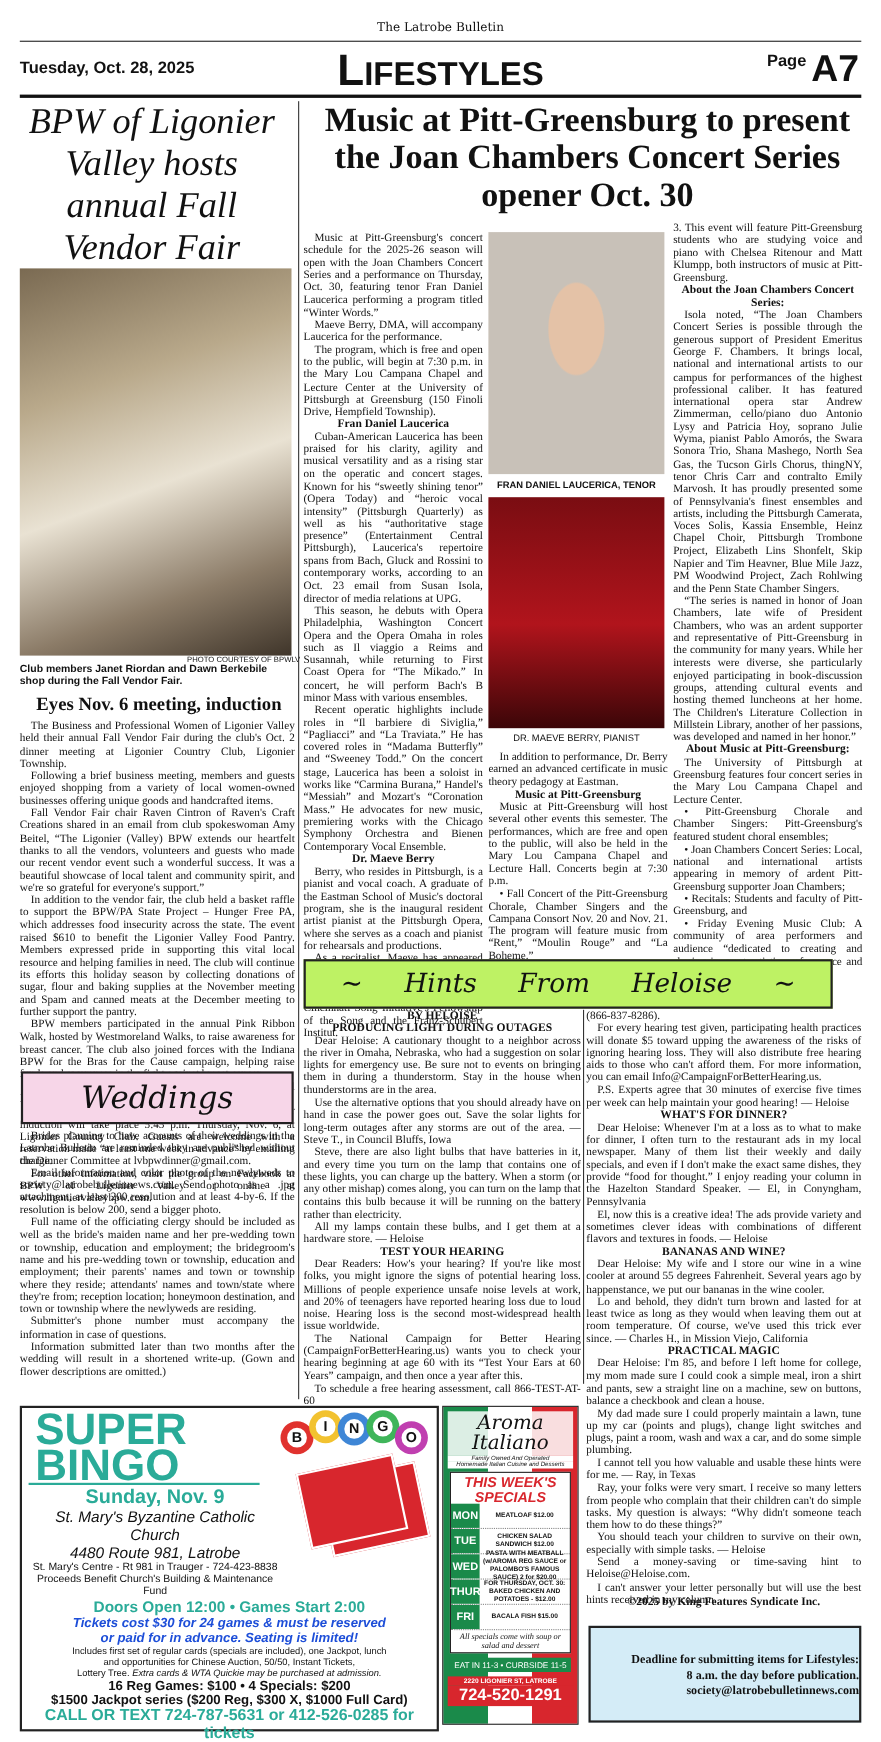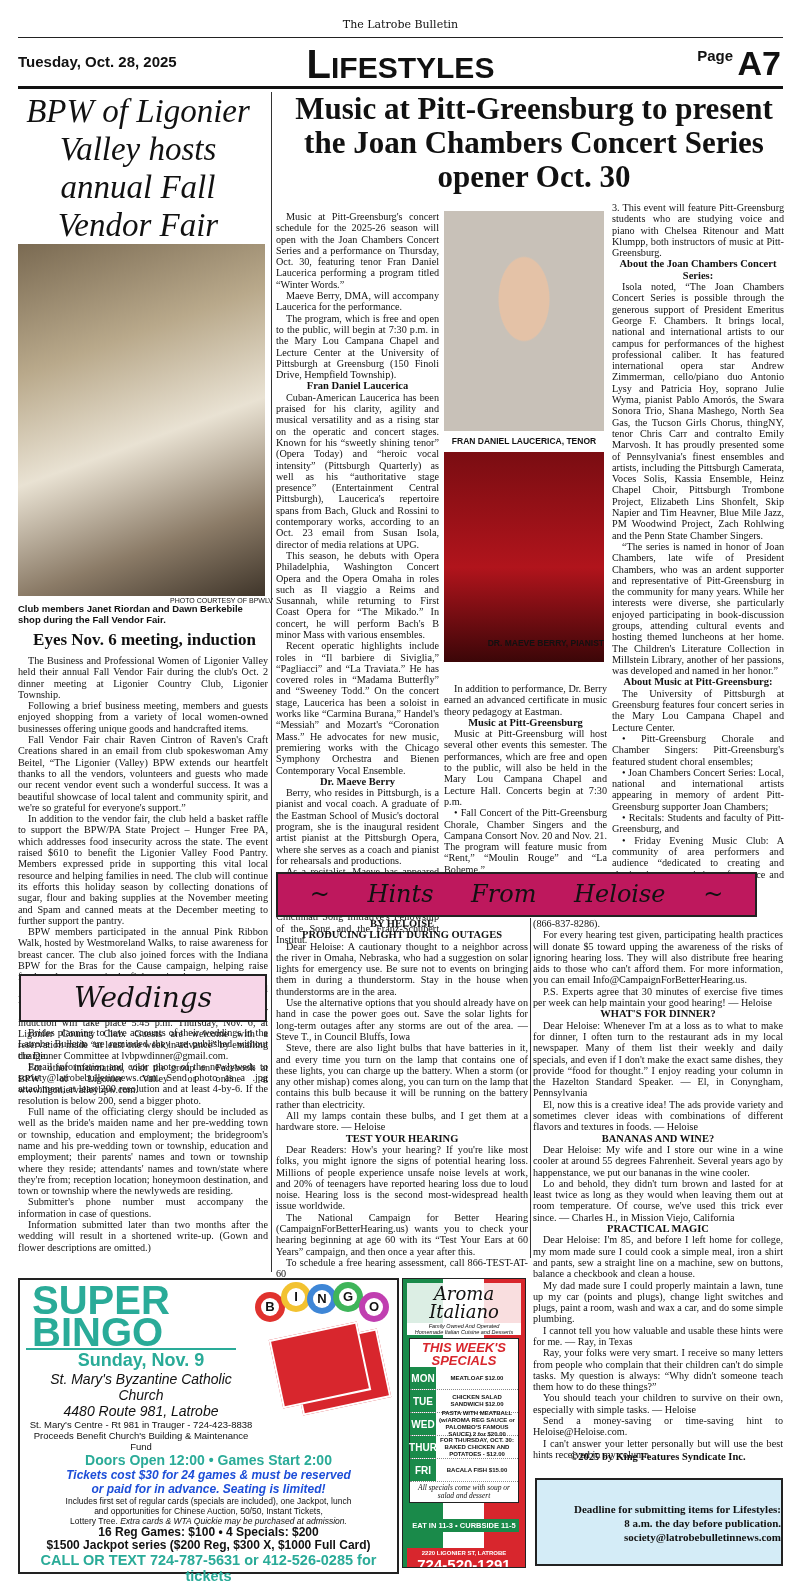--- a/index.html
+++ b/index.html
@@ -25,24 +25,24 @@
 .caption1{left:18px;top:604px;width:250px;font-family:"Liberation Sans",sans-serif;font-weight:bold;font-size:9.5px;line-height:10.5px}
 .eyes{left:22px;top:630px;width:245px;font-size:17px;font-weight:bold;text-align:center}
 .bpw-body{left:18px;top:655px;width:250px}
 .weddings-box{left:19px;top:974px;width:248px;height:48px;background:#f7d6e8;border:2px solid #222;text-align:center;font-family:"DejaVu Serif",serif;font-style:italic;font-size:28px;line-height:44px}
 .wed-body{left:18px;top:1027px;width:250px}
 .music-head{left:285px;top:92px;width:498px;text-align:center;font-weight:bold;font-size:31px;line-height:34px}
 .m-col1{left:276px;top:211px;width:163px}
 .photo2{left:444px;top:211px;width:160px;height:220px;background:radial-gradient(ellipse at 50% 40%,#e4c2a7 0 22%,#c8c1b8 23% 100%)}
 .cap2{left:444px;top:436px;width:160px;text-align:center;font-family:"Liberation Sans",sans-serif;font-weight:bold;font-size:8.5px}
 .photo3{left:444px;top:452px;width:160px;height:210px;background:linear-gradient(180deg,#7a0d12 0%,#b1141c 55%,#3b0608 100%)}
-.cap3{left:444px;top:638px;width:160px;text-align:right;font-family:"Liberation Sans",sans-serif;font-weight:bold;font-size:8.5px}
+.cap3{left:444px;top:666px;width:160px;text-align:center;font-family:"Liberation Sans",sans-serif;font-weight:normal;font-size:8.5px}
 .m-col2{left:444px;top:683px;width:163px}
 .m-col3{left:612px;top:202px;width:172px}
-.heloise-box{left:276px;top:872px;width:481px;height:45px;background:#be185d;border:2px solid #222;text-align:center;font-family:"DejaVu Serif",serif;font-style:italic;font-size:24px;line-height:40px;word-spacing:30px}
+.heloise-box{left:276px;top:872px;width:481px;height:45px;background:#bef264;border:2px solid #222;text-align:center;font-family:"DejaVu Serif",serif;font-style:italic;font-size:24px;line-height:40px;word-spacing:30px}
 .h-col1{left:276px;top:918px;width:252px}
 .h-col2{left:533px;top:918px;width:250px}
 .copyright{left:533px;top:1451px;width:250px;text-align:center;font-weight:bold;font-size:10.5px}
 .deadline{left:535px;top:1478px;width:248px;height:88px;background:#d4ecf7;border:2px solid #222;text-align:right;font-weight:bold;font-size:11px;line-height:14px;padding-top:22px}
 .bingo{left:18px;top:1278px;width:381px;height:296px;border:2px solid #222;text-align:center;font-family:"Liberation Sans",sans-serif;padding:4px 6px}
 .bingo .title{color:#2aab98;font-weight:bold;font-size:40px;line-height:32px;text-align:left;padding-left:6px;border-bottom:2px solid #2aab98;width:210px}
 .bingo .date2{color:#2aab98;font-weight:bold;font-size:18px;width:230px}
 .bingo .church{font-style:italic;font-size:14px;width:230px;line-height:16px}
 .bingo .small{font-size:9.5px;width:230px;line-height:11px}
 .bingo .teal{color:#2aab98;font-weight:bold;font-size:14px}
@@ -56,21 +56,21 @@
 .card{position:absolute;background:#d8262d;border:2px solid #fff;transform:rotate(-12deg)}
 .aroma{left:402px;top:1278px;width:124px;height:290px;border:1px solid #222;background:linear-gradient(90deg,#1a8a4a 0 33%,#fff 33% 66%,#d8262d 66%);font-family:"Liberation Sans",sans-serif;text-align:center;overflow:hidden}
 .aroma .logo{background:rgba(255,255,255,.85);margin:4px 4px 0;font-family:"DejaVu Serif",serif;font-style:italic;font-size:18px;line-height:18px;padding:2px 0}
 .aroma .fam{font-size:5.5px;font-style:italic;background:#fff;margin:0 4px}
 .aroma .inner{background:#fff;margin:3px 6px;border:1px solid #222}
 .aroma .tw{color:#d8262d;font-weight:bold;font-style:italic;font-size:13px;line-height:13px;padding-top:2px}
 .aroma .row{display:flex;border-bottom:1px dotted #888;height:23px}
 .aroma .day{width:26px;background:#1a8a4a;color:#fff;font-weight:bold;font-size:10px;display:flex;align-items:center;justify-content:center}
 .aroma .dish{flex:1;font-size:6px;font-weight:bold;display:flex;align-items:center;justify-content:center;line-height:7px;padding:0 1px}
 .aroma .all{font-family:"Liberation Serif",serif;font-style:italic;font-size:7.5px;line-height:8px;padding:2px}
-.aroma .eat{background:#1a8a4a;color:#fff;font-weight:bold;font-size:7.5px;padding:2px 0;margin:16px 6px}
+.aroma .eat{background:#1a8a4a;color:#fff;font-weight:normal;font-size:7.5px;padding:2px 0;margin:4px 6px}
 .aroma .addr{background:#d8262d;color:#fff;font-weight:bold;font-size:6px;margin:2px 4px 0;padding-top:2px}
 .aroma .phone{background:#d8262d;color:#fff;font-weight:bold;font-size:15px;margin:0 4px;padding-bottom:2px}
 </style>
 </head>
 <body>
 
 <div class="abs masthead">The Latrobe Bulletin</div>
 <div class="abs rule1"></div>
 <div class="abs date">Tuesday, Oct. 28, 2025</div>
 <div class="abs section"><span class="cap">L</span><span class="sm">IFESTYLES</span></div>

